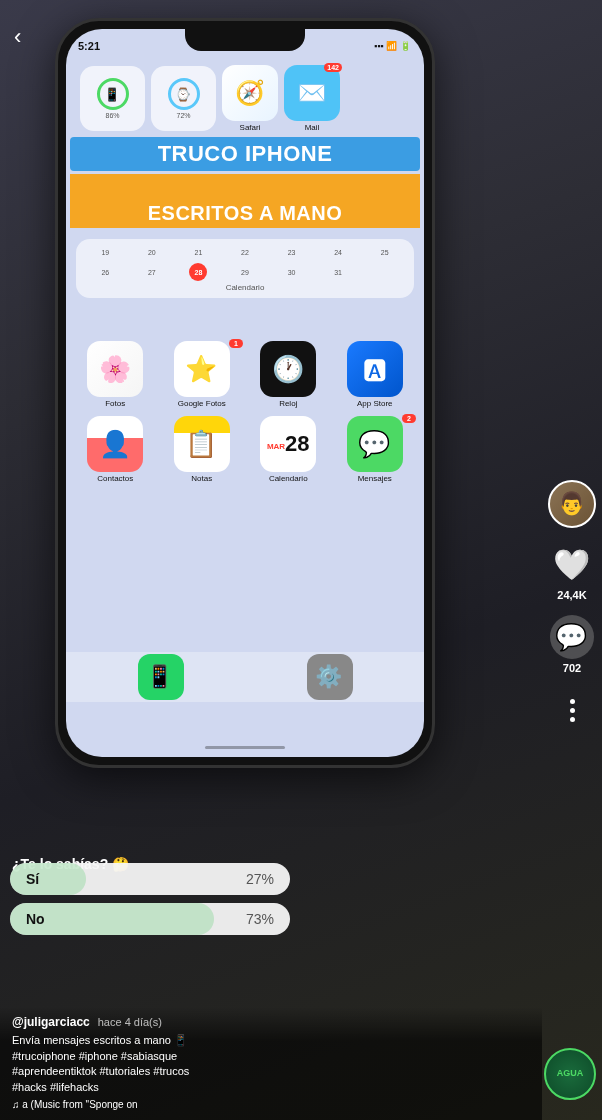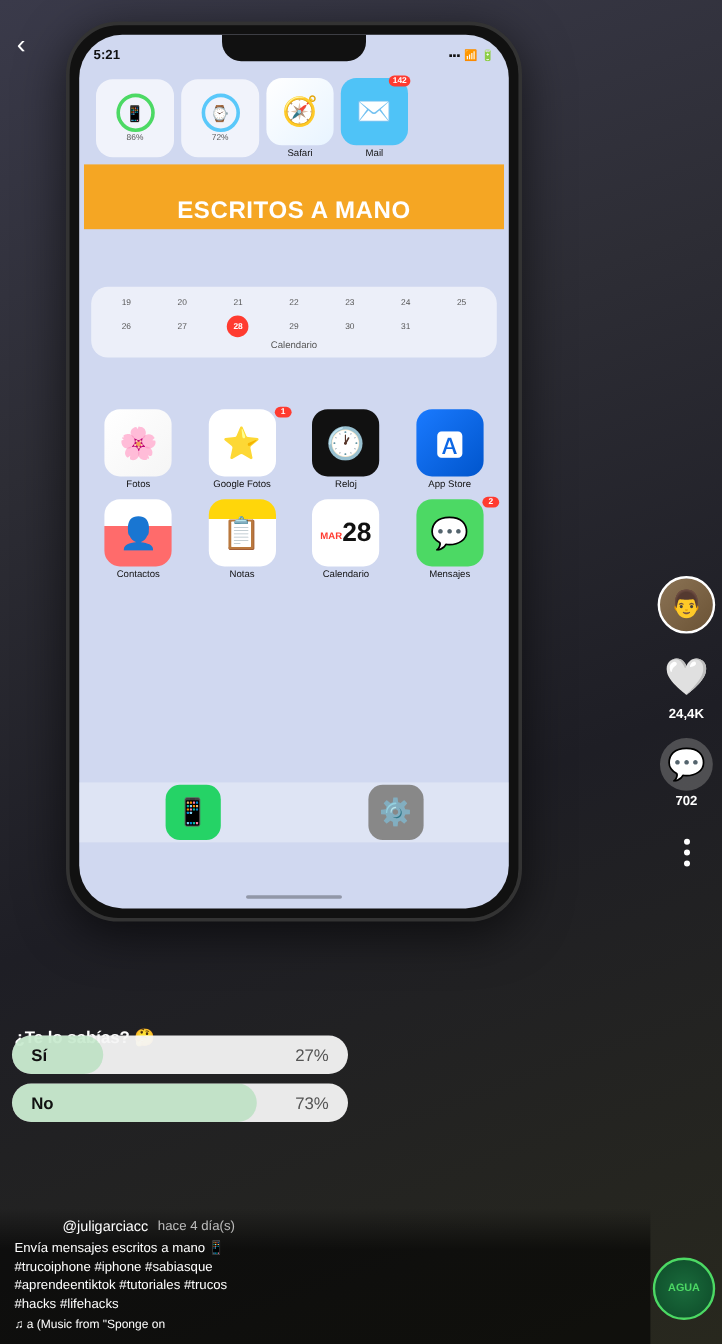--- a/index.html
+++ b/index.html
@@ -419,22 +419,21 @@
     }
     .username-line {
       display: flex;
       align-items: center;
       gap: 8px;
       margin-bottom: 4px;
     }
     .username {
       color: white;
       font-size: 12px;
-      font-weight: 400;
-      margin-left: 40px;
+      font-weight: 700;
     }
     .time-ago {
       color: rgba(255,255,255,0.7);
       font-size: 11px;
     }
     .caption {
       color: white;
       font-size: 11px;
       line-height: 1.4;
       margin-bottom: 4px;
@@ -512,20 +511,21 @@
       <div class="app-item" style="position:relative;">
         <div class="app-icon mail-bg">
           <span style="font-size:24px;">✉️</span>
         </div>
         <span class="badge">142</span>
         <div class="app-name">Mail</div>
       </div>
     </div>
 
     <div class="title-overlay">
+      <div class="title-blue">TRUCO IPHONE</div>
       <div class="title-orange">
         <br>
         <span>ESCRITOS A MANO</span>
       </div>
     </div>
 
     <div class="calendar-section">
       <div class="calendar-widget">
         <div class="calendar-grid">
           <div class="cal-day">19</div>

